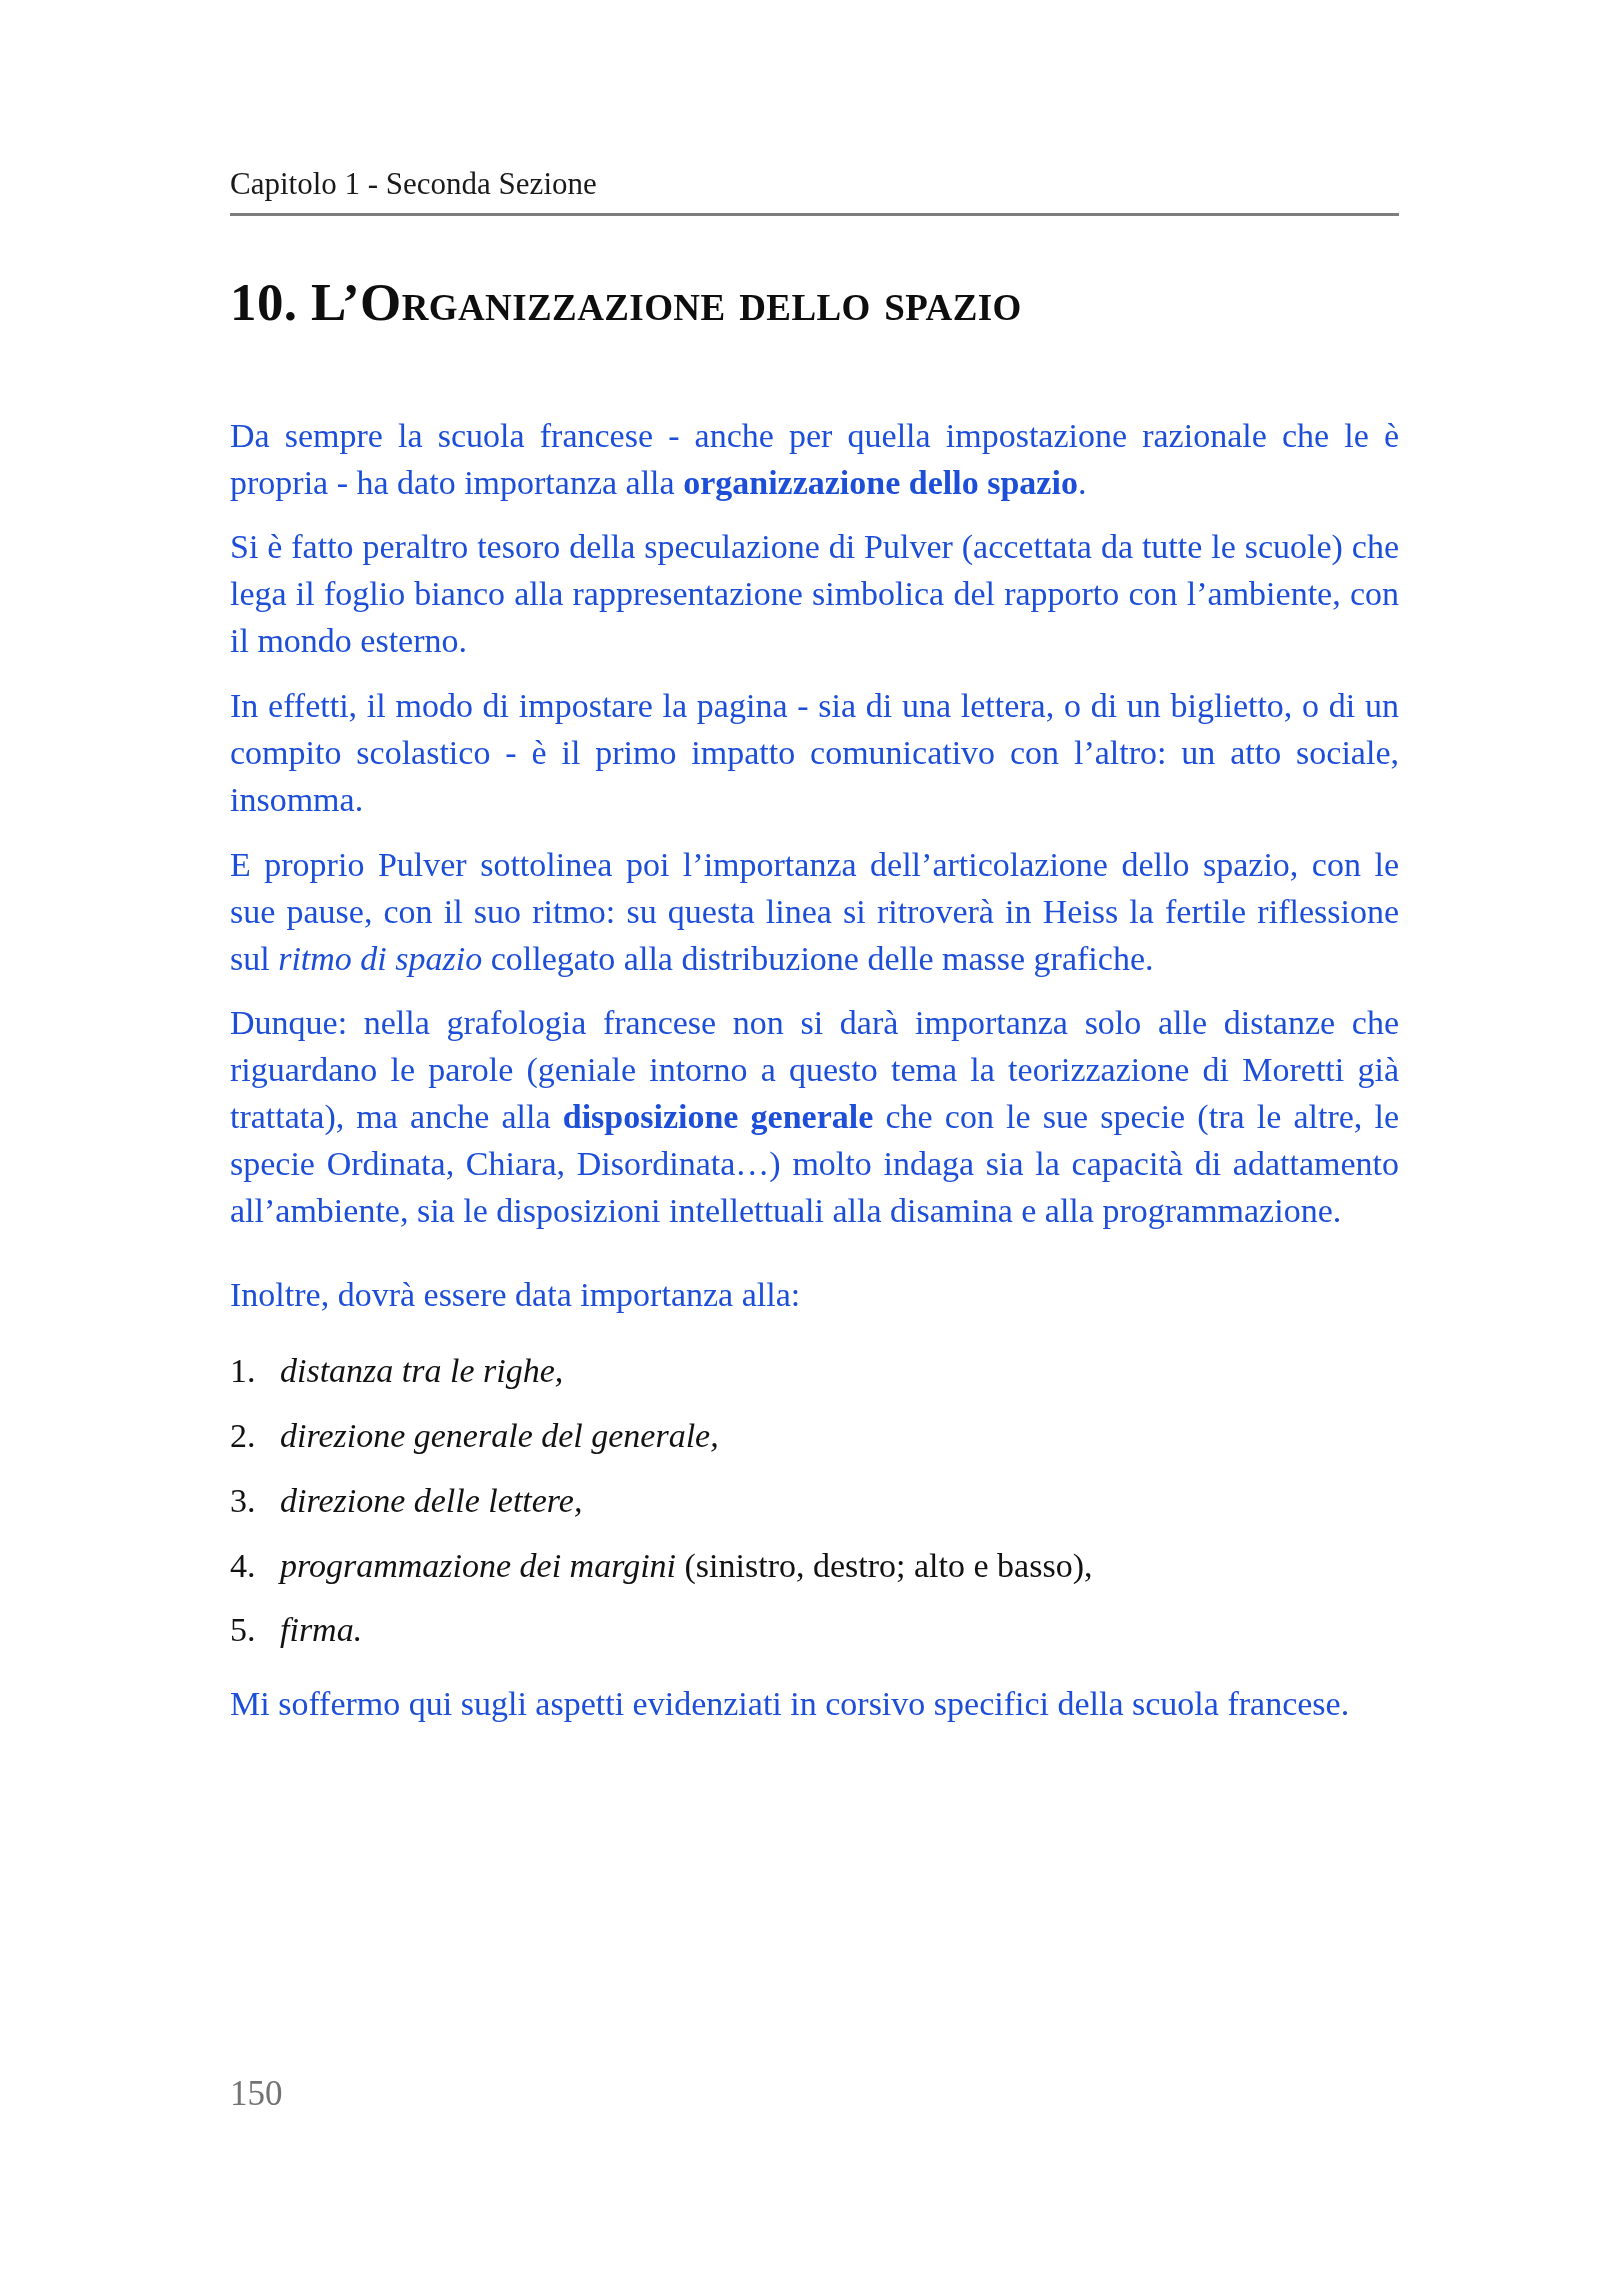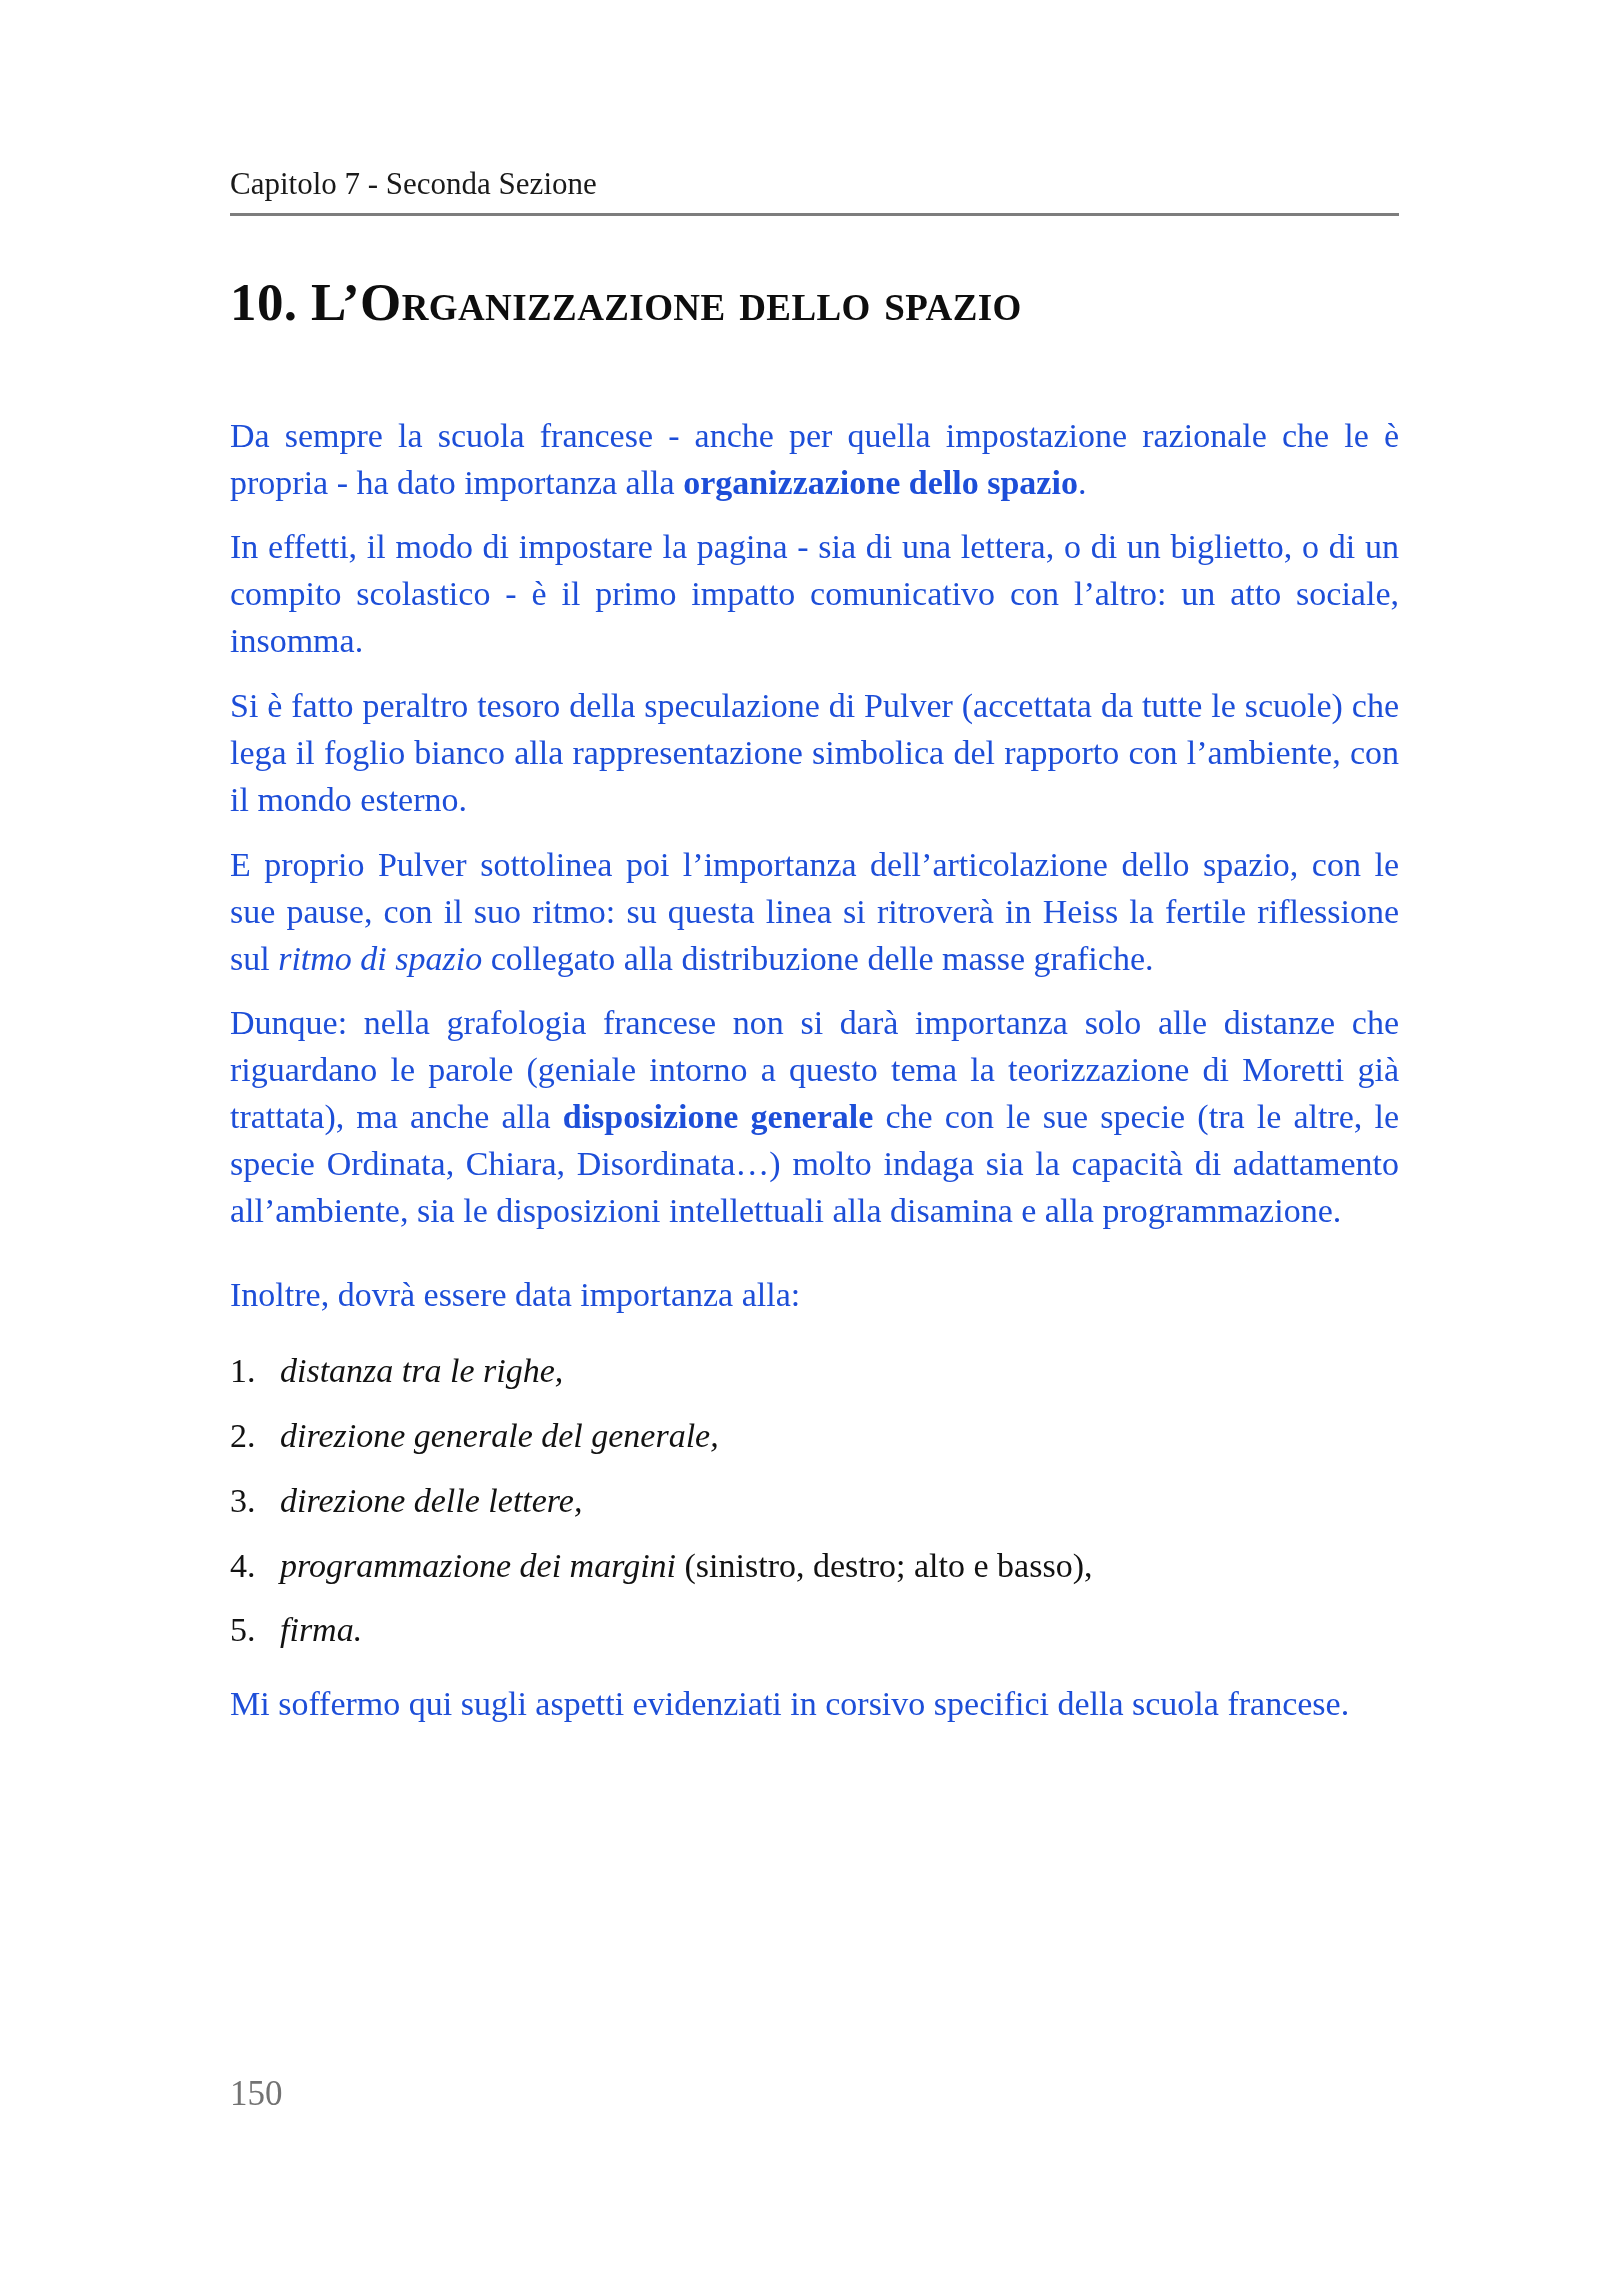--- a/index.html
+++ b/index.html
@@ -73,31 +73,31 @@
     line-height: 35px;
     color: #737373;
   }
 </style>
 </head>
 <body>
 
 <div class="page">
 
   <header>
-    <div class="running-head">Capitolo 7 - Seconda Sezione</div>
+    <div class="running-head">Capitolo 1 - Seconda Sezione</div>
     <hr class="rule">
   </header>
 
   <h1 class="chapter-title">10. L’Organizzazione dello spazio</h1>
 
   <p class="body-par p-first"><span>Da sempre la scuola francese - anche per quella impostazione razionale che le è propria - ha dato importanza alla </span><span class="bold-run">organizzazione dello spazio</span><span>.</span></p>
 
+  <p class="body-par"><span>Si è fatto peraltro tesoro della speculazione di Pulver (accettata da tutte le scuole) che lega il foglio bianco alla rappresentazione simbolica del rapporto con l’ambiente, con il mondo esterno.</span></p>
+
   <p class="body-par"><span>In effetti, il modo di impostare la pagina - sia di una lettera, o di un biglietto, o di un compito scolastico - è il primo impatto comunicativo con l’altro: un atto sociale, insomma.</span></p>
-
-  <p class="body-par"><span>Si è fatto peraltro tesoro della speculazione di Pulver (accettata da tutte le scuole) che lega il foglio bianco alla rappresentazione simbolica del rapporto con l’ambiente, con il mondo esterno.</span></p>
 
   <p class="body-par"><span>E proprio Pulver sottolinea poi l’importanza dell’articolazione dello spazio, con le sue pause, con il suo ritmo: su questa linea si ritroverà in Heiss la fertile riflessione sul </span><span class="italic-run">ritmo di spazio</span><span> collegato alla distribuzione delle masse grafiche.</span></p>
 
   <p class="body-par"><span>Dunque: nella grafologia francese non si darà importanza solo alle distanze che riguardano le parole (geniale intorno a questo tema la teorizzazione di Moretti già trattata), ma anche alla </span><span class="bold-run">disposizione generale</span><span> che con le sue specie (tra le altre, le specie Ordinata, Chiara, Disordinata…) molto indaga sia la capacità di adattamento all’ambiente, sia le disposizioni intellettuali alla disamina e alla programmazione.</span></p>
 
   <p class="body-par p-inoltre"><span>Inoltre, dovrà essere data importanza alla:</span></p>
 
   <div class="numbered-list">
 
     <div class="list-item">

